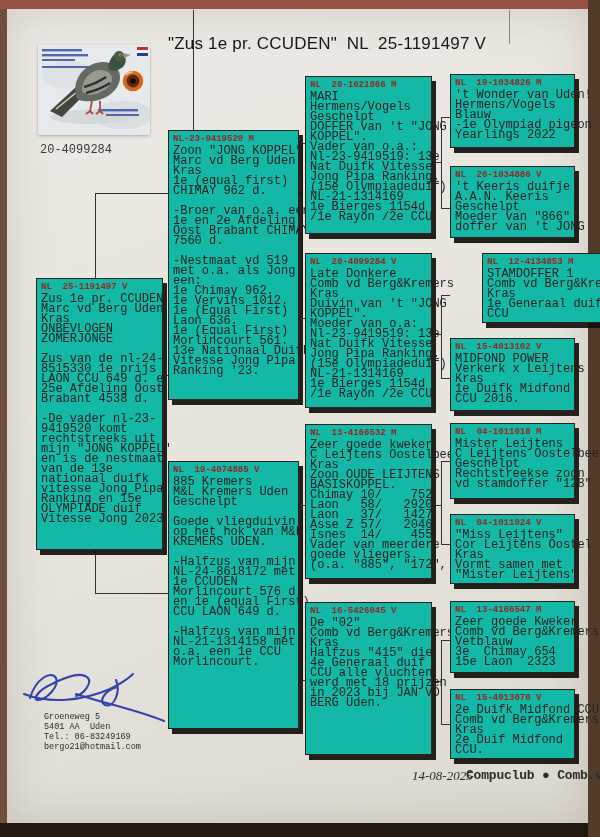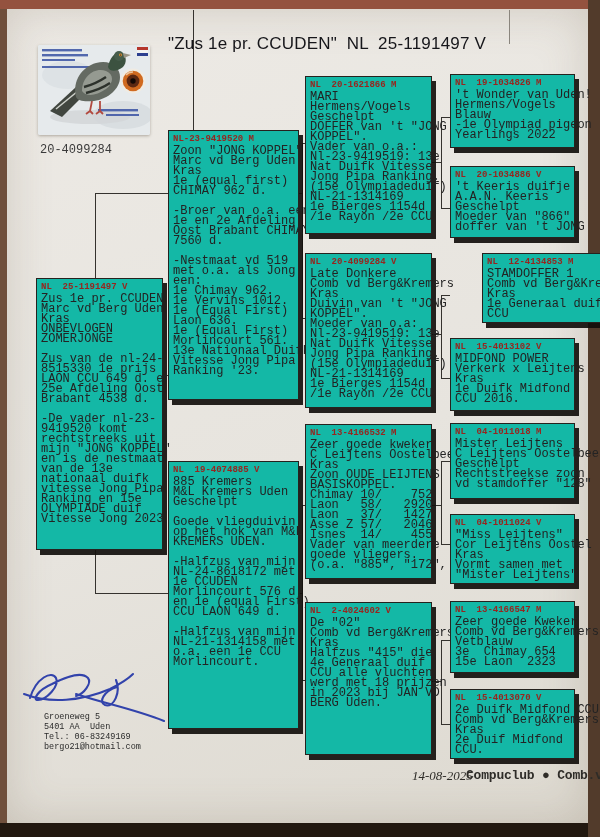--- a/index.html
+++ b/index.html
@@ -242,21 +242,21 @@
 Chimay 10/    752
 Laon   58/   2920
 Laon   37/   1427
 Asse Z 57/   2046
 Isnes  14/    455
 Vader van meerdere
 goede vliegers.
 (o.a. "885", "172",</pre>
   </div>
   <div class="box" style="left:305px;top:602px;width:127px;height:153px;">
-    <div class="box-header">NL  2-4024602 V</div>
+    <div class="box-header">NL  16-5426045 V</div>
     <pre class="box-body">De "02"
 Comb vd Berg&amp;Kremers
 Kras
 Halfzus "415" die
 4e Generaal duif
 CCU alle vluchten
 werd met 18 prijzen
 in 2023 bij JAN VD
 BERG Uden.</pre>
   </div>

